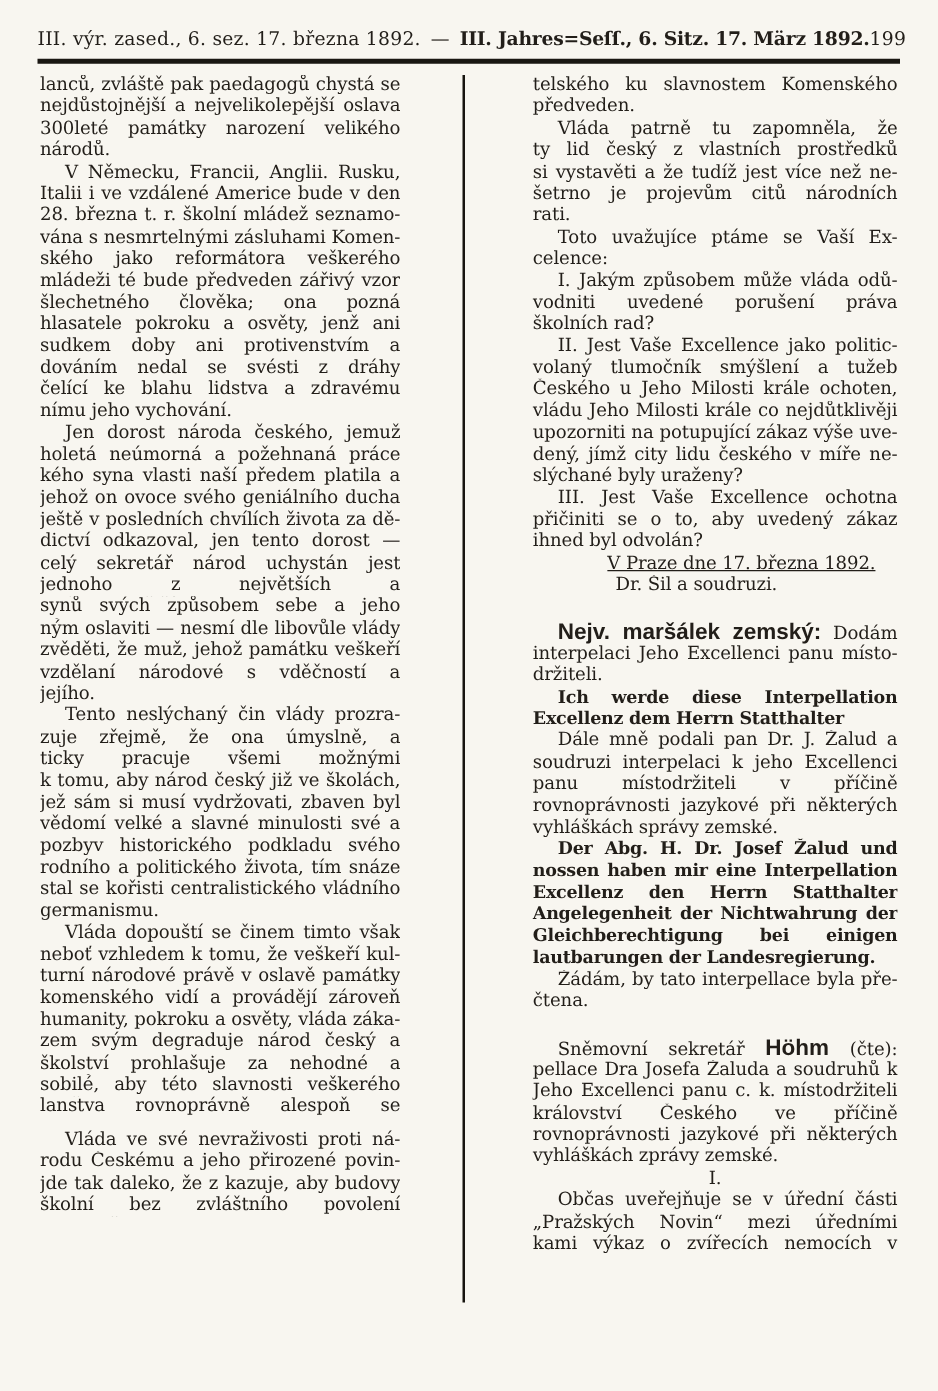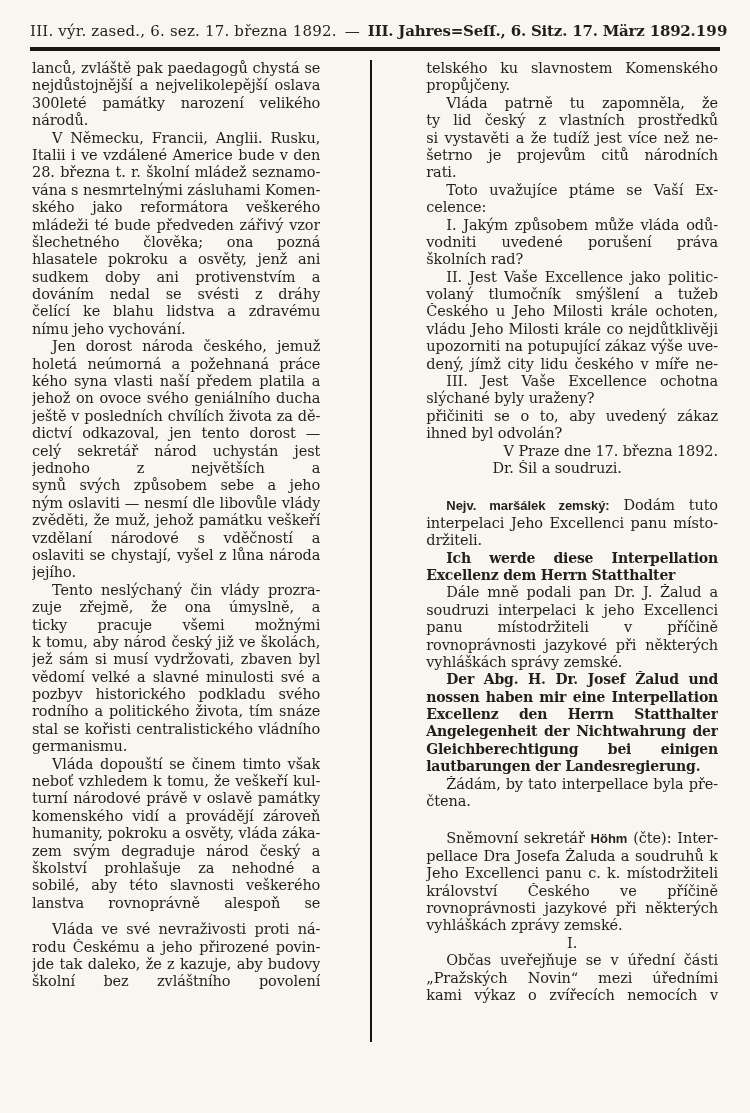--- a/index.html
+++ b/index.html
@@ -12,21 +12,21 @@
   }
   .page{position:relative;width:750px;height:1113px;background:#f8f6f0;}
   .header-row{
     position:absolute;top:22px;left:30px;width:690px;
     display:flex;align-items:baseline;
     font-size:15px;white-space:nowrap;letter-spacing:0.2px;
   }
   .hdr-cz{font-family:"DejaVu Serif",serif;}
   .hdr-sep{margin:0 8px;}
   .hdr-de{font-family:"DejaVu Serif",serif;font-weight:bold;letter-spacing:-0.2px;}
-  .hdr-page{margin-left:auto;font-weight:bold;}
+  .hdr-page{margin-left:auto;font-weight:normal;}
   .header-rule{
     position:absolute;top:47px;left:30px;width:690px;height:4px;
     background:#1a1712;
   }
   .columns{
     position:absolute;top:60px;left:32px;width:686px;
     display:flex;
     gap:43px;
   }
   .col{width:330px;}
@@ -35,26 +35,26 @@
     width:2px;background:#17140f;height:982px;
     margin-left:7px;margin-right:11px;flex:none;
   }
   .ln{
     font-size:14.5px;line-height:17.4px;height:17.4px;
     letter-spacing:-0.1px;overflow:hidden;
   }
   .ln.j{text-align:justify;text-align-last:justify;}
   .ln.l{text-align:left;}
   .ln.ji{text-align:justify;text-align-last:justify;text-indent:20px;}
-  .ln.i2{text-align:right;padding-left:42px;}
+  .ln.i2{text-align:center;padding-left:42px;text-decoration:underline;}
   .ln.c{text-align:center;}
   .ln.r{text-align:center;padding-right:30px;box-sizing:border-box;}
   .ln.fr{font-weight:bold;font-size:14px;letter-spacing:-0.2px;}
   .gap{width:100%;}
-  .b{font-family:"Liberation Sans",sans-serif;font-weight:bold;font-size:13px;letter-spacing:0;}
+  .b{font-family:"Liberation Sans",sans-serif;font-weight:bold;font-size:18px;letter-spacing:0;}
   .it{font-style:italic;}
 </style>
 </head>
 <body>
 
 <div class="page">
 
   <div class="header-row">
     <span class="hdr-cz">III. výr. zased., 6. sez. 17. března 1892.</span>
     <span class="hdr-sep">—</span>
@@ -87,21 +87,20 @@
         <div class="ln j">kého syna vlasti naší předem platila a</div>
         <div class="ln j">jehož on ovoce svého geniálního ducha</div>
         <div class="ln j">ještě v posledních chvílích života za dě-</div>
         <div class="ln j">dictví odkazoval, jen tento dorost — kdy</div>
         <div class="ln j">celý sekretář národ uchystán jest památku</div>
         <div class="ln j">jednoho z největších a nejšlechetnějších</div>
         <div class="ln j">synů svých způsobem sebe a jeho důstoj-</div>
         <div class="ln j">ným oslaviti — nesmí dle libovůle vlády</div>
         <div class="ln j">zvěděti, že muž, jehož památku veškeří</div>
         <div class="ln j">vzdělaní národové s vděčností a žehnáním</div>
-        <div class="ln j">oslaviti se chystají, vyšel z lůna národa</div>
         <div class="ln l">jejího.</div>
         <div class="ln ji">Tento neslýchaný čin vlády prozra-</div>
         <div class="ln j">zuje zřejmě, že ona úmyslně, a systema-</div>
         <div class="ln j">ticky pracuje všemi možnými prostředky</div>
         <div class="ln j">k tomu, aby národ český již ve školách,</div>
         <div class="ln j">jež sám si musí vydržovati, zbaven byl</div>
         <div class="ln j">vědomí velké a slavné minulosti své a tak</div>
         <div class="ln j">pozbyv historického podkladu svého ná-</div>
         <div class="ln j">rodního a politického života, tím snáze</div>
         <div class="ln j">stal se kořisti centralistického vládního</div>
@@ -117,39 +116,39 @@
         <div class="ln j">lanstva rovnoprávně alespoň se súčastnilo.</div>
         <div class="gap" style="height: 9px;"></div>
         <div class="ln ji">Vláda ve své nevraživosti proti ná-</div>
         <div class="ln j">rodu Českému a jeho přirozené povin-</div>
         <div class="ln j">jde tak daleko, že z kazuje, aby budovy</div>
         <div class="ln j">školní bez zvláštního povolení mistodrži-</div>
       </div>
     <div class="col-divider"></div>
     <div class="col right">
         <div class="ln j">telského ku slavnostem Komenského byly</div>
-        <div class="ln l">propůjčeny.</div>
+        <div class="ln l">předveden.</div>
         <div class="ln ji">Vláda patrně tu zapomněla, že budovy</div>
         <div class="ln j">ty lid český z vlastních prostředků musel</div>
         <div class="ln j">si vystavěti a že tudíž jest více než ne-</div>
         <div class="ln j">šetrno je projevům citů národních uzaví-</div>
         <div class="ln l">rati.</div>
         <div class="ln ji">Toto uvažujíce ptáme se Vaší Ex-</div>
         <div class="ln l">celence:</div>
         <div class="ln ji">I. Jakým způsobem může vláda odů-</div>
         <div class="ln j">vodniti uvedené porušení práva místních</div>
         <div class="ln l">školních rad?</div>
         <div class="ln ji">II. Jest Vaše Excellence jako politic-</div>
         <div class="ln j">volaný tlumočník smýšlení a tužeb národa</div>
         <div class="ln j">Českého u Jeho Milosti krále ochoten,</div>
         <div class="ln j">vládu Jeho Milosti krále co nejdůtklivěji</div>
         <div class="ln j">upozorniti na potupující zákaz výše uve-</div>
         <div class="ln j">dený, jímž city lidu českého v míře ne-</div>
+        <div class="ln l">slýchané byly uraženy?</div>
         <div class="ln ji">III. Jest Vaše Excellence ochotna</div>
-        <div class="ln l">slýchané byly uraženy?</div>
         <div class="ln j">přičiniti se o to, aby uvedený zákaz</div>
         <div class="ln l">ihned byl odvolán?</div>
         <div class="ln i2">V Praze dne 17. března 1892.</div>
         <div class="ln r">Dr. Šil a soudruzi.</div>
         <div class="gap" style="height: 20px;"></div>
         <div class="ln ji"><span class="b">Nejv. maršálek zemský:</span><span> Dodám tuto</span></div>
         <div class="ln j">interpelaci Jeho Excellenci panu místo-</div>
         <div class="ln l">držiteli.</div>
         <div class="ln ji fr">Ich werde diese Interpellation Seiner</div>
         <div class="ln l fr">Excellenz dem Herrn Statthalter übergeben.</div>

